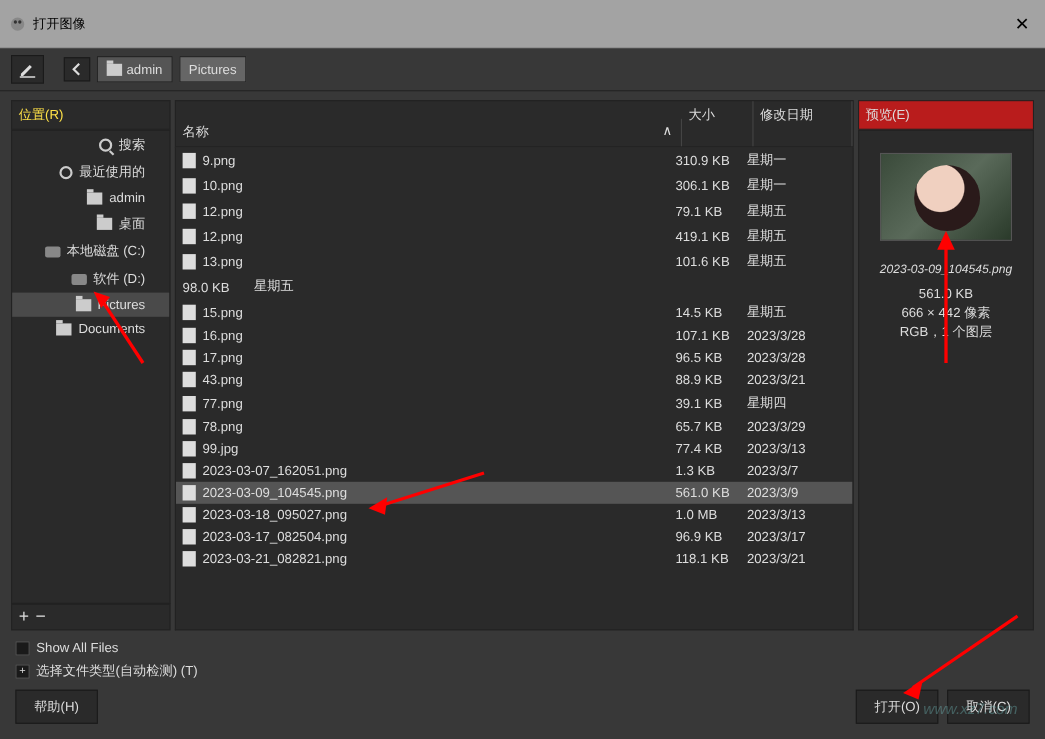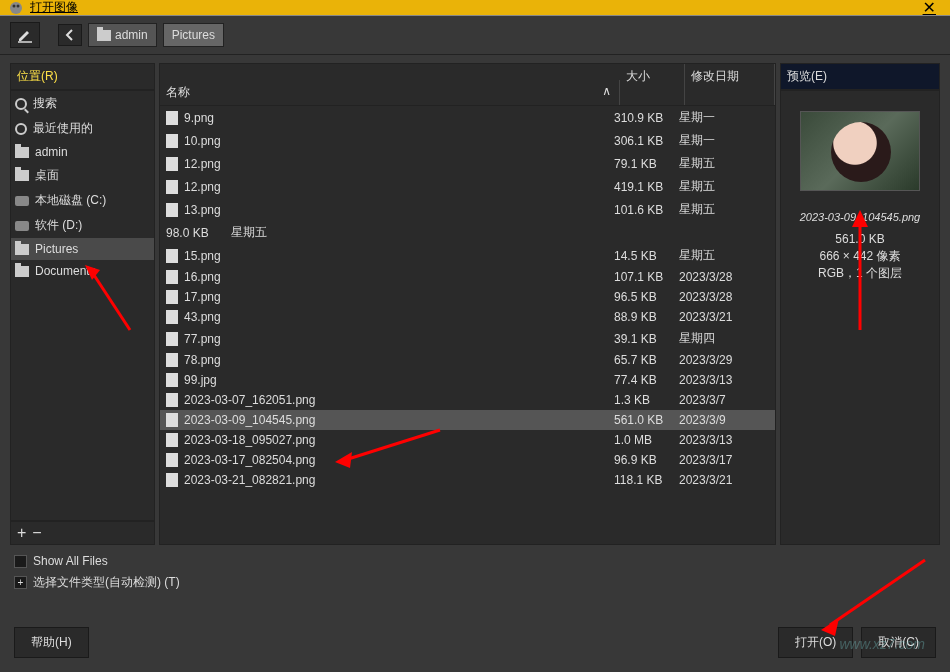--- a/index.html
+++ b/index.html
@@ -1,53 +1,53 @@
 <!DOCTYPE html>
 <html><head>
 <meta charset="utf-8">
 <style>
 * { margin: 0; padding: 0; box-sizing: border-box; font-family: "Microsoft YaHei", Arial, sans-serif; font-size: 12px; }
 body { background: #383838; color: #ddd; width: 950px; height: 672px; overflow: hidden; position: relative; }
 
-.titlebar { background: #eab308; height: 16px; display: flex; align-items: center; padding: 0 8px; color: #000; border-bottom: 1px solid #888; text-decoration: underline; }
+.titlebar { background: #a3a3a3; height: 44px; display: flex; align-items: center; padding: 0 8px; color: #000; border-bottom: 1px solid #888; }
 .titlebar .app-icon { width: 16px; height: 16px; margin-right: 6px; }
 .titlebar .title { flex: 1; font-size: 12px; }
 .titlebar .close { font-size: 16px; cursor: pointer; padding: 0 6px; }
 
 .toolbar { background: #383838; padding: 6px 10px; display: flex; align-items: center; gap: 6px; border-bottom: 1px solid #222; }
 .tool-btn { background: #2a2a2a; border: 1px solid #1a1a1a; padding: 4px 6px; color: #ddd; cursor: pointer; display: inline-flex; align-items: center; }
 .breadcrumb-item { background: #555; border: 1px solid #222; padding: 4px 8px; color: #ddd; cursor: pointer; display: inline-flex; align-items: center; gap: 4px; font-family: monospace; }
 .breadcrumb-item.active { background: #666; }
 
 .main { display: flex; height: 490px; padding: 8px 10px 0 10px; gap: 4px; }
 
 .sidebar { width: 145px; background: #383838; display: flex; flex-direction: column; }
 .sidebar-header { background: #2a2a2a; border: 1px solid #222; padding: 4px 6px; color: #fde047; }
 .sidebar-list { flex: 1; background: #2a2a2a; border: 1px solid #222; overflow-y: auto; }
-.sidebar-item { padding: 4px 4px; display: flex; align-items: center; gap: 6px; cursor: pointer; }
+.sidebar-item { padding: 4px 22px; display: flex; align-items: center; gap: 6px; cursor: pointer; justify-content: flex-end; }
 .sidebar-item.selected { background: #4a4a4a; }
 .sidebar-footer { background: #2a2a2a; border: 1px solid #222; padding: 2px 6px; display: flex; gap: 6px; }
 .sidebar-footer span { cursor: pointer; font-size: 16px; }
 
 .file-area { flex: 1; display: flex; flex-direction: column; }
 .file-header { display: flex; background: #2a2a2a; border: 1px solid #222; }
 .file-header .col { padding: 4px 6px; border-right: 1px solid #444; cursor: pointer; }
 .col-name { flex: 1; position: relative; margin-top: 16px; }
 .col-name .sort-arrow { position: absolute; right: 8px; }
 .col-size { width: 65px; }
 .col-date { width: 90px; }
 .file-list { flex: 1; background: #2a2a2a; border: 1px solid #222; border-top: none; overflow-y: hidden; }
 .file-row { display: flex; padding: 3px 6px; cursor: pointer; align-items: center; }
 .file-row.selected { background: #555; }
 .file-row .fname { flex: 1; display: flex; align-items: center; gap: 6px; }
 .file-row .fsize { width: 65px; }
 .file-row .fdate { width: 90px; }
 
 .preview-area { width: 160px; display: flex; flex-direction: column; }
-.preview-header { background: #0f172a; border: 1px solid #222; padding: 4px 6px; }
+.preview-header { background: #b91c1c; border: 1px solid #222; padding: 4px 6px; }
 .preview-body { flex: 1; background: #2a2a2a; border: 1px solid #222; padding: 20px 8px; text-align: center; }
 .preview-img { width: 120px; height: 80px; background: linear-gradient(135deg,#3a4a3a,#5a6a5a,#2a3a2a); margin: 0 auto 20px; position: relative; border: 1px solid #555; overflow: hidden; }
 .preview-img::before { content: ""; position: absolute; top: 10px; left: 30px; width: 60px; height: 60px; background: radial-gradient(circle at 40% 35%, #f0d0c0 40%, #2a1a1a 42%); border-radius: 50%; }
 .preview-name { font-style: italic; margin-bottom: 8px; font-size: 11px; }
 .preview-meta { font-size: 11px; line-height: 1.4; }
 
 .options { padding: 6px 14px; }
 .check-row { display: flex; align-items: center; gap: 6px; padding: 3px 0; }
 .chk { width: 13px; height: 13px; background: #1a1a1a; border: 1px solid #555; display: inline-block; }
 .expander { width: 13px; height: 13px; background: #1a1a1a; border: 1px solid #555; display: inline-flex; align-items: center; justify-content: center; font-size: 10px; }

